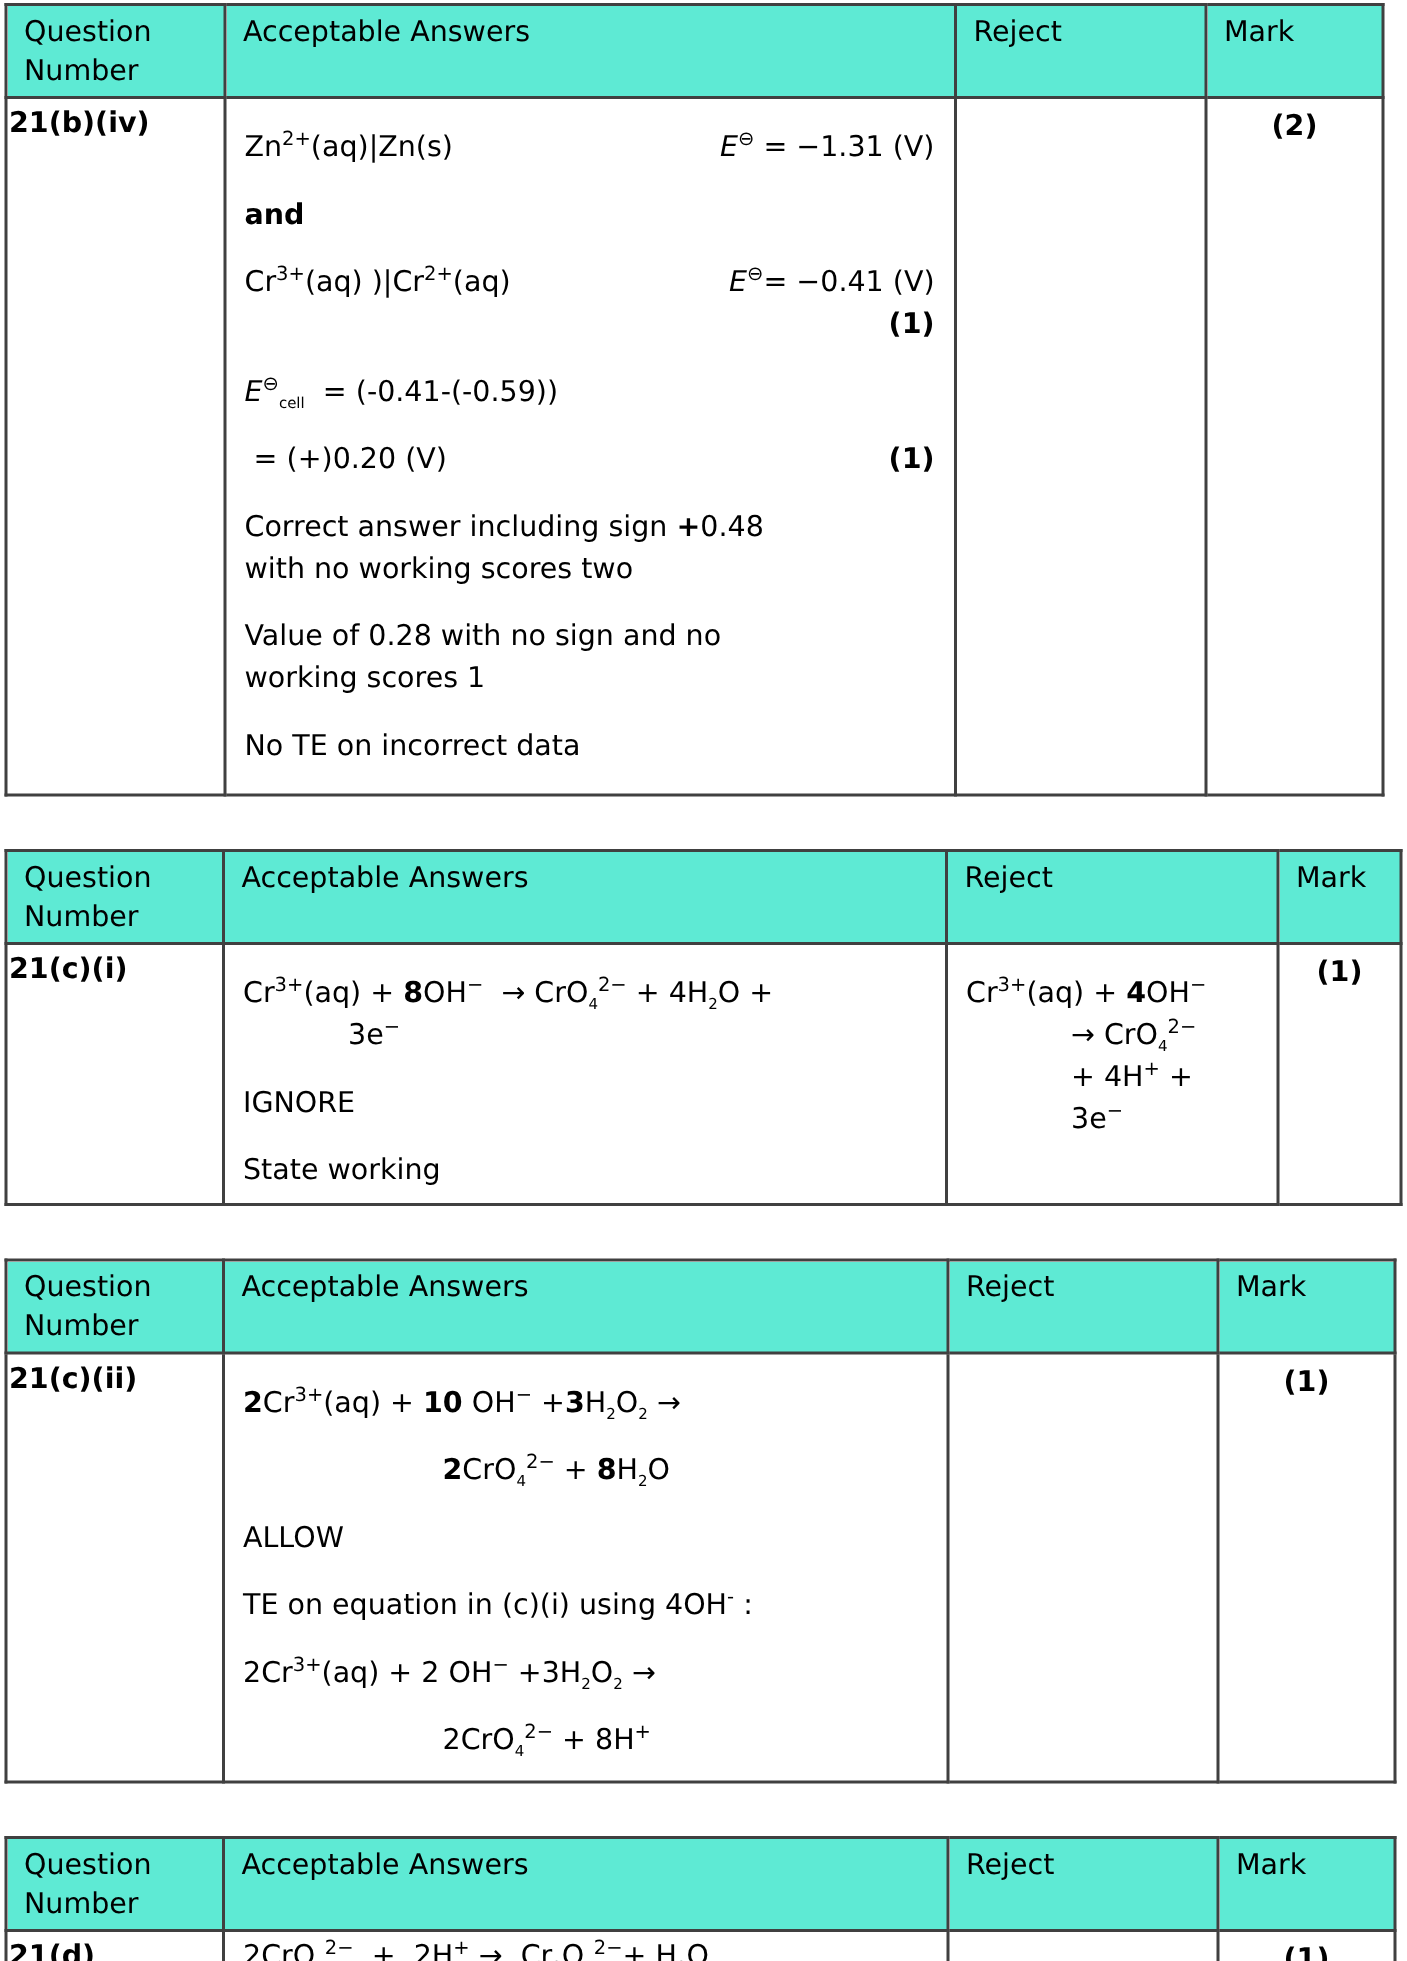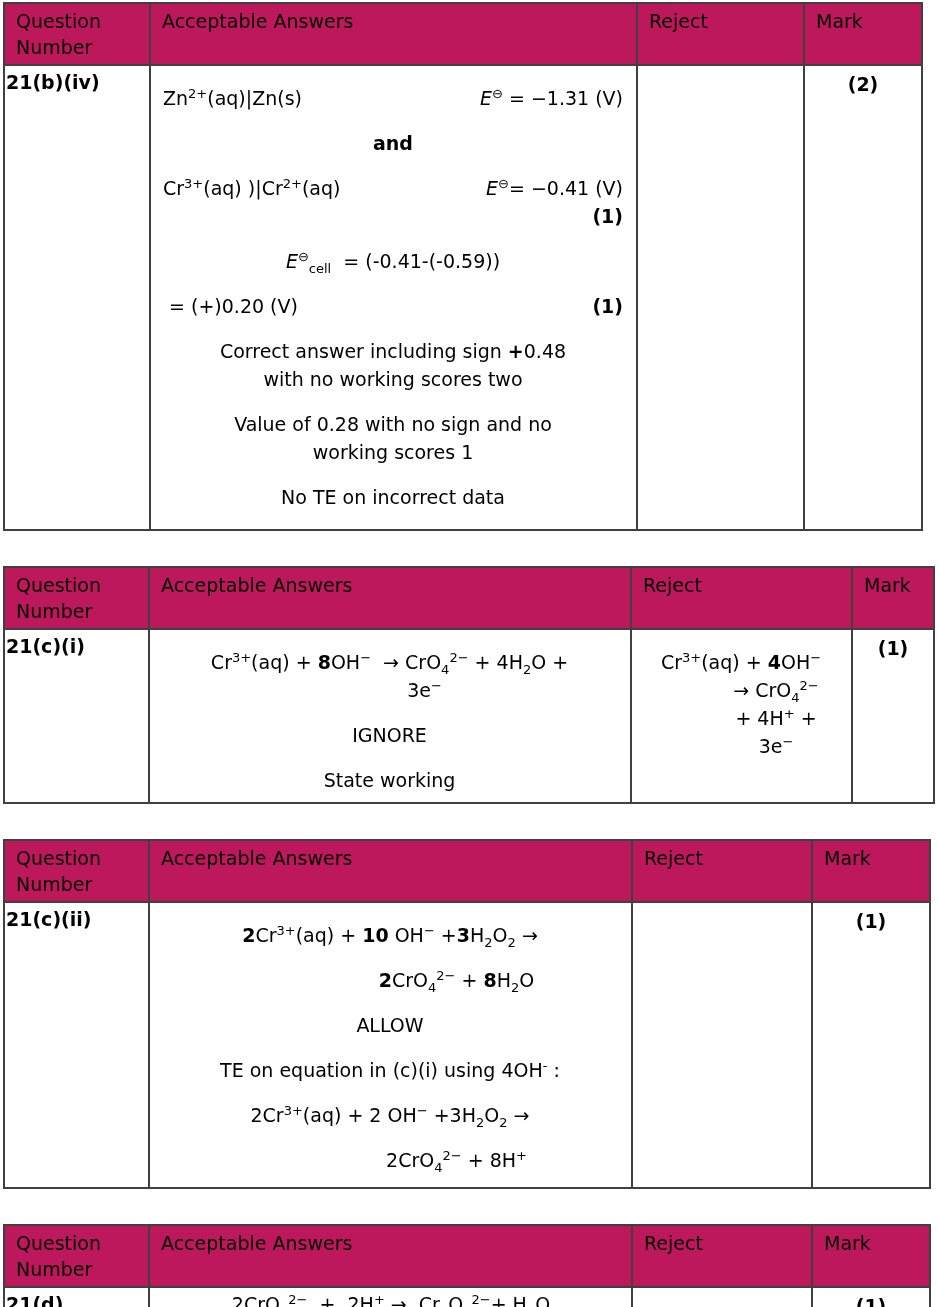--- a/index.html
+++ b/index.html
@@ -16,50 +16,49 @@
     margin:0 0 35px 0;
   }
   th,td{
     border:2px solid #404040;
     vertical-align:top;
     text-align:left;
     font-weight:normal;
     overflow:hidden;
   }
   th{
-    background:#be185d;
+    background:#5eead4;
     padding:4px 11px;
     font-size:19px;
     line-height:26px;
   }
   .t1 th{height:47px;}
   .t2 th{height:49px;}
   .t3 th{height:45px;}
   .t4 th{height:47px;}
   td.qcell{font-weight:bold;padding:3px 1px;line-height:26px;}
   td.markcell{font-weight:bold;text-align:center;padding:5px 3px;line-height:26px;}
   td.acc,td.rej{padding:18px 13px 8px 12px;}
   .t1 td.acc{height:437px;}
   .t2 td.acc,.t2 td.rej{height:145px;}
   .t3 td.acc{height:258px;}
   .t4 td.acc{height:25px;padding:2px 11px 2px 12px;}
   .block{
     line-height:28px;
     margin-top:17px;
     white-space:pre-wrap;
-    text-align:center;
   }
   .block:first-child{margin-top:0;}
   .block.tight{margin-top:0;}
   .block.right{text-align:right;}
   .block.split{display:flex;justify-content:space-between;}
   .block.indent{padding-left:70px;}
   .block.indent-lg{padding-left:133px;}
   .s-sup{font-size:13px;vertical-align:super;line-height:0;}
-  .s-sub{font-size:13px;vertical-align:sub;line-height:0;}
+  .s-sub{font-size:10px;vertical-align:sub;line-height:0;}
   .s-b{font-weight:bold;}
   .s-i{font-style:italic;}
   
   .t4{margin-bottom:34px;}
 </style>
 </head>
 <body>
 
 <div class="page">
 

